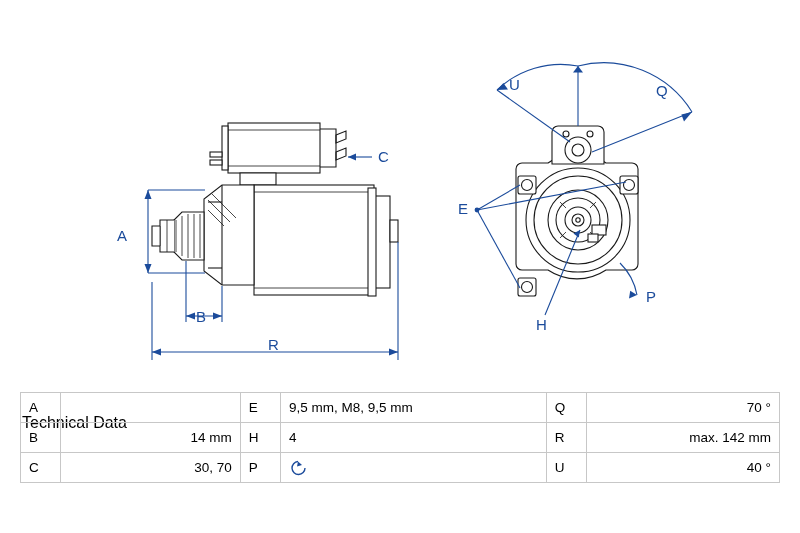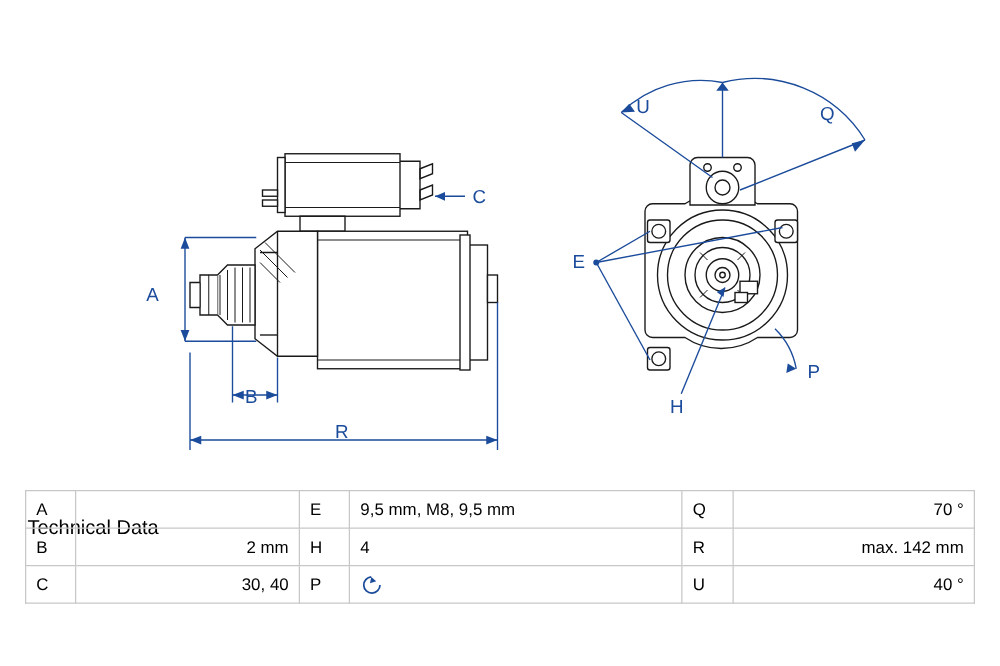--- a/index.html
+++ b/index.html
@@ -251,29 +251,29 @@
       <tr>
         <td class="key">A</td>
         <td class="val"></td>
         <td class="key">E</td>
         <td class="val-mid">9,5 mm, M8, 9,5 mm</td>
         <td class="key">Q</td>
         <td class="val">70 °</td>
       </tr>
       <tr>
         <td class="key">B</td>
-        <td class="val">2 mm</td>
+        <td class="val">14 mm</td>
         <td class="key">H</td>
         <td class="val-mid">4</td>
         <td class="key">R</td>
         <td class="val">max. 142 mm</td>
       </tr>
       <tr>
         <td class="key">C</td>
-        <td class="val">30, 40</td>
+        <td class="val">30, 70</td>
         <td class="key">P</td>
         <td class="val-mid">
           <span class="rot-icon">
             <svg width="20" height="18" viewBox="0 0 20 18">
               <path d="M16 9 A 6.5 6.5 0 1 1 9 2.5" fill="none" stroke="#1b4b9b" stroke-width="1.4"></path>
               <path d="M9 2.5 l-1 5 l5 -1.6 z" fill="#1b4b9b"></path>
             </svg>
           </span>
         </td>
         <td class="key">U</td>

